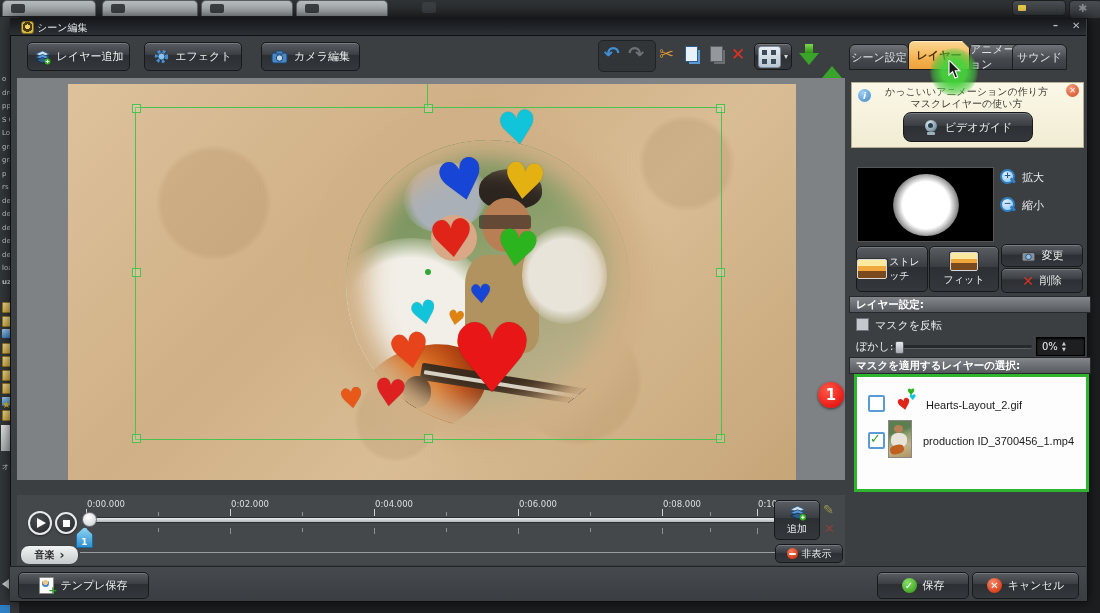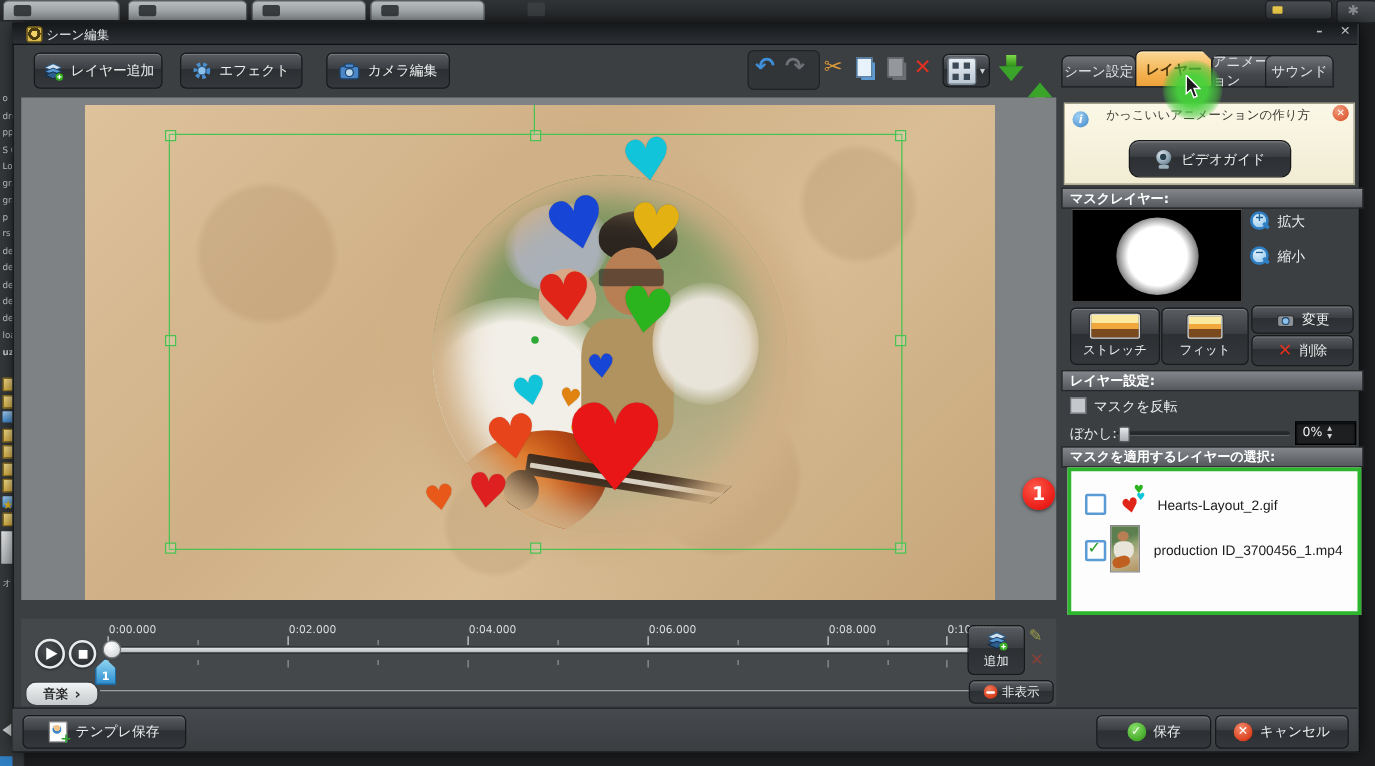--- a/index.html
+++ b/index.html
@@ -308,32 +308,32 @@
       <span>アニメーション</span>
     </div>
   <div class="abs tab" style="left:1012px;width:53px;">
       <span>サウンド</span>
     </div>
 
   
   <div class="abs infobox"></div>
   <div class="abs info-i">i</div>
   <div class="abs info-line" style="left:851px;top:85px;width:231px;">かっこいいアニメーションの作り方</div>
+  <div class="abs info-line" style="left:851px;top:97px;width:231px;">マスクレイヤーの使い方</div>
   <div class="abs close-dot" style="left:1066px;top:84px;">✕</div>
   <div class="abs btn-dark vguide">
     <span class="webcam">
         <span class="lens"></span>
         <span class="pup"></span>
         <span class="base"></span>
       </span>
     <span>ビデオガイド</span>
   </div>
 
   
-  <div class="abs sec-hdr" style="top:150px;">マスクレイヤー:</div>
   <div class="abs maskthumb">
       <i></i>
     </div>
   <div class="abs" style="left:1000px;top:169px;display:flex;align-items:center;gap:6px;cursor:pointer;">
     <span class="mag">
         <span class="g"></span>
         <span class="s">+</span>
         <span class="h"></span>
       </span>
     <span style="color:#ecedee;font-size:11px;">拡大</span>
@@ -342,21 +342,21 @@
     <span class="mag">
         <span class="g"></span>
         <span class="s">−</span>
         <span class="h"></span>
       </span>
     <span style="color:#ecedee;font-size:11px;">縮小</span>
   </div>
   <span class="abs rot" style="left:1004px;top:222px;"><b style="left:-3px;border-left:8px solid transparent;"></b><span>↺</span></span>
   <span class="abs rot" style="left:1046px;top:222px;"><b style="right:-3px;border-right:8px solid transparent;"></b><span>↻</span></span>
 
-  <div class="abs btn-dark" style="left:856px;top:246px;width:70px;height:44px;flex-direction:column;gap:2px;">
+  <div class="abs btn-dark" style="left:856px;top:246px;width:70px;height:44px;flex-direction:row;gap:2px;">
     <span class="imgpic" style="width:38px;height:18px;"></span>
     <span style="font-size:10px;">ストレッチ</span>
   </div>
   <div class="abs btn-dark" style="left:929px;top:246px;width:68px;height:44px;flex-direction:column;gap:2px;">
     <span class="imgpic" style="width:26px;height:17px;"></span>
     <span style="font-size:10px;">フィット</span>
   </div>
   <div class="abs btn-dark" style="left:1001px;top:244px;width:80px;height:21px;">
     <svg width="15" height="12" viewBox="0 0 17 14">
       <rect x="1" y="3" width="15" height="10" rx="2" fill="#8a9096" stroke="#2c2e30"></rect>

